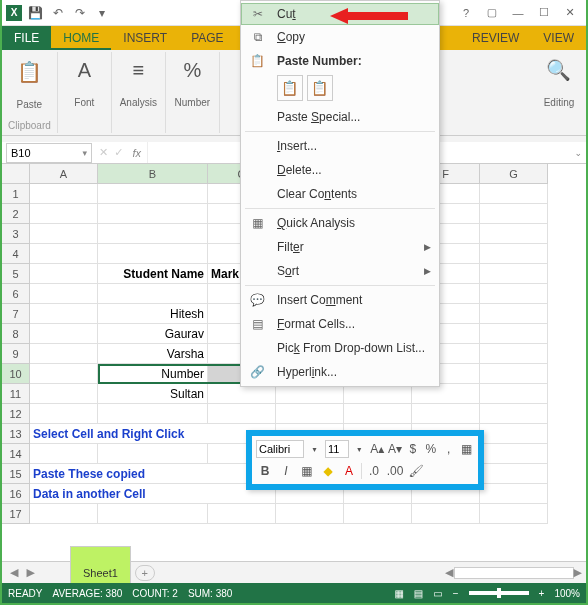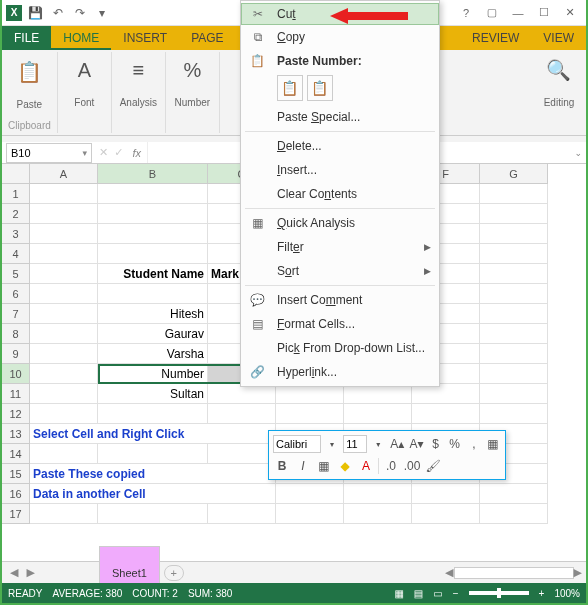--- a/index.html
+++ b/index.html
@@ -45,21 +45,21 @@
 .rowhead.sel { background: #d4ead4; }
 .cell { width: 68px; height: 20px; border-right: 1px solid #e0e0e0; border-bottom: 1px solid #e0e0e0; padding: 0 3px; line-height: 20px; font-size: 12px; color: #000; overflow: hidden; white-space: nowrap; }
 .cell.wide { width: 110px; text-align: right; }
 .cell.bold { font-weight: bold; }
 .cell.blue { color: #1a3fcc; font-weight: bold; }
 .cell.sel { background: #d4d4d4; }
 .selection-border { position: absolute; border: 2px solid #217346; pointer-events: none; }
 
 
 .sheettabs { position: absolute; left: 0; right: 0; bottom: 20px; height: 22px; background: #f3f3f3; border-top: 1px solid #ccc; display: flex; align-items: center; padding: 0 4px; }
-.sheettab { background: #f0abfc; border: 1px solid #ccc; border-bottom: none; padding: 20px 12px; font-size: 11px; color: #333; margin-left: 60px; }
+.sheettab { background: #bef264; border: 1px solid #ccc; border-bottom: none; padding: 20px 12px; font-size: 11px; color: #333; margin-left: 31px; }
 .add-sheet { width: 20px; height: 16px; border: 1px solid #ccc; border-radius: 8px; margin-left: 4px; text-align: center; line-height: 14px; color: #888; }
 
 
 .statusbar { position: absolute; left: 0; right: 0; bottom: 0; height: 20px; background: #217346; color: #fff; display: flex; align-items: center; padding: 0 6px; font-size: 10px; gap: 10px; }
 .statusbar .spacer { flex: 1; }
 
 
 .ctxmenu { position: absolute; left: 238px; top: 0px; width: 200px; background: #fcfcfc; border: 1px solid #ccc; box-shadow: 2px 2px 6px rgba(0,0,0,.2); z-index: 100; padding: 2px 0; }
 .ctxitem { height: 24px; display: flex; align-items: center; padding: 0 8px; font-size: 12px; color: #333; }
 .ctxitem:hover, .ctxitem.hov { background: #d4ead4; border: 1px solid #9ac79a; height: 22px; padding: 0 7px; }
@@ -67,21 +67,21 @@
 .ctxitem.head { font-weight: bold; cursor: default; }
 .ctxitem .arrow { margin-left: auto; color: #666; font-size: 9px; }
 .paste-opts { display: flex; gap: 4px; padding: 2px 0 4px 36px; }
 .paste-opts span { width: 26px; height: 26px; border: 1px solid #ccc; display: inline-flex; align-items: center; justify-content: center; color: #b08020; font-size: 14px; }
 .ctxsep { height: 1px; background: #e0e0e0; margin: 2px 4px; }
 
 
 .red-arrow { position: absolute; left: 328px; top: 6px; z-index: 200; }
 
 
-.minitb { position: absolute; left: 244px; top: 430px; width: 238px; background: #fcfcfc; border: 1px solid #0ea5e9; box-shadow: 2px 2px 5px rgba(0,0,0,.2); z-index: 90; padding: 2px; margin-left: 22px; }
+.minitb { position: absolute; left: 244px; top: 430px; width: 238px; background: #fcfcfc; border: 6px solid #0ea5e9; box-shadow: 2px 2px 5px rgba(0,0,0,.2); z-index: 90; padding: 2px; }
 .minitb .row1, .minitb .row2 { display: flex; align-items: center; gap: 3px; height: 22px; padding: 0 2px; }
 .minitb input { width: 48px; height: 18px; border: 1px solid #ccc; font-size: 11px; padding: 0 2px; }
 .minitb .btn { width: 18px; height: 18px; display: inline-flex; align-items: center; justify-content: center; color: #555; font-size: 12px; }
 .minitb .sep { width: 1px; height: 16px; background: #ddd; }
 
 u.acc { text-decoration: underline; }
 </style>
 </head>
 <body>
 
@@ -351,25 +351,25 @@
     <span>📋</span>
     <span>📋</span>
   </div>
   <div class="ctxitem">
       <span class="cicon"></span>
       <span>Paste <u class="acc">S</u>pecial...</span>
     </div>
   <div class="ctxsep"></div>
   <div class="ctxitem">
       <span class="cicon"></span>
+      <span><u class="acc">I</u>nsert...</span>
+    </div>
+  <div class="ctxitem">
+      <span class="cicon"></span>
       <span><u class="acc">D</u>elete...</span>
-    </div>
-  <div class="ctxitem">
-      <span class="cicon"></span>
-      <span><u class="acc">I</u>nsert...</span>
     </div>
   <div class="ctxitem">
       <span class="cicon"></span>
       <span>Clear Co<u class="acc">n</u>tents</span>
     </div>
   <div class="ctxsep"></div>
   <div class="ctxitem">
       <span class="cicon">▦</span>
       <span><u class="acc">Q</u>uick Analysis</span>
     </div>

